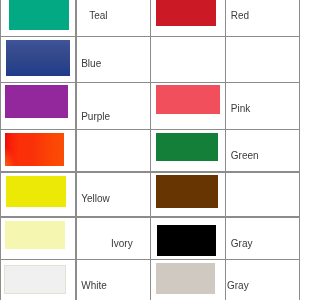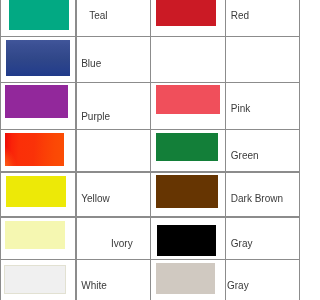--- a/index.html
+++ b/index.html
@@ -51,21 +51,20 @@
     <div class="sw" style="left: 5.4px; top: 84.5px; width: 62.6px; height: 33.9px; background: rgb(146, 40, 155);"></div>
     <div class="lbl" style="left: 81.2px; top: 104px; color: rgb(58, 58, 58); margin-top: 8px;">Purple</div>
     <div class="sw" style="left: 155.7px; top: 84.9px; width: 64.2px; height: 28.9px; background: rgb(240, 79, 91);"></div>
     <div class="lbl" style="left: 230.8px; top: 104px; color: rgb(58, 58, 58);">Pink</div>
     <div class="sw" style="left: 5.1px; top: 133.1px; width: 59px; height: 32.6px; background: radial-gradient(30% 88% at -8% 124%, rgb(253, 110, 35) 0%, rgb(252, 92, 24) 40%, rgba(251, 78, 17, 0.85) 62%, rgba(251, 68, 13, 0.5) 80%, rgba(250, 62, 10, 0) 100%), linear-gradient(93deg, rgb(231, 18, 8) 0%, rgb(240, 16, 8) 3%, rgb(250, 34, 8) 12%, rgb(251, 47, 8) 24%, rgb(250, 50, 8) 49%, rgb(251, 62, 6) 66%, rgb(251, 72, 5) 83%, rgb(251, 77, 5) 100%);"></div>
     <div class="sw" style="left: 156px; top: 133px; width: 62.3px; height: 27.7px; background: rgb(19, 127, 57);"></div>
     <div class="lbl" style="left: 230.8px; top: 151px; color: rgb(58, 58, 58);">Green</div>
     <div class="sw" style="left: 5.6px; top: 175.8px; width: 60.1px; height: 31.4px; background: rgb(237, 233, 7);"></div>
     <div class="lbl" style="left: 81.2px; top: 194px; color: rgb(58, 58, 58);">Yellow</div>
     <div class="sw" style="left: 156.3px; top: 175.3px; width: 61.7px; height: 32.4px; background: rgb(102, 53, 2);"></div>
-    <div class="lbl" style="left: 230.8px; top: 194px; color: rgb(58, 58, 58);">Dark Brown</div>
     <div class="sw" style="left: 5.1px; top: 220.5px; width: 59.8px; height: 28.7px; background: rgb(245, 247, 177);"></div>
     <div class="lbl" style="left: 91px; top: 239px; color: rgb(58, 58, 58); margin-left: 20px;">Ivory</div>
     <div class="sw" style="left: 156.7px; top: 225px; width: 59.3px; height: 31px; background: rgb(0, 0, 0);"></div>
     <div class="lbl" style="left: 230.8px; top: 239px; color: rgb(58, 58, 58);">Gray</div>
     <div class="sw" style="left: 3.9px; top: 265.3px; width: 62px; height: 28.7px; background: rgb(240, 240, 240); border: 1.5px solid rgb(226, 225, 210); box-sizing: border-box;"></div>
     <div class="lbl" style="left: 81.2px; top: 281px; color: rgb(58, 58, 58);">White</div>
     <div class="sw" style="left: 155.5px; top: 262.7px; width: 59.8px; height: 30.9px; background: rgb(208, 201, 193);"></div>
     <div class="lbl" style="left: 227px; top: 281px; color: rgb(58, 58, 58);">Gray</div>
   </div>
 

